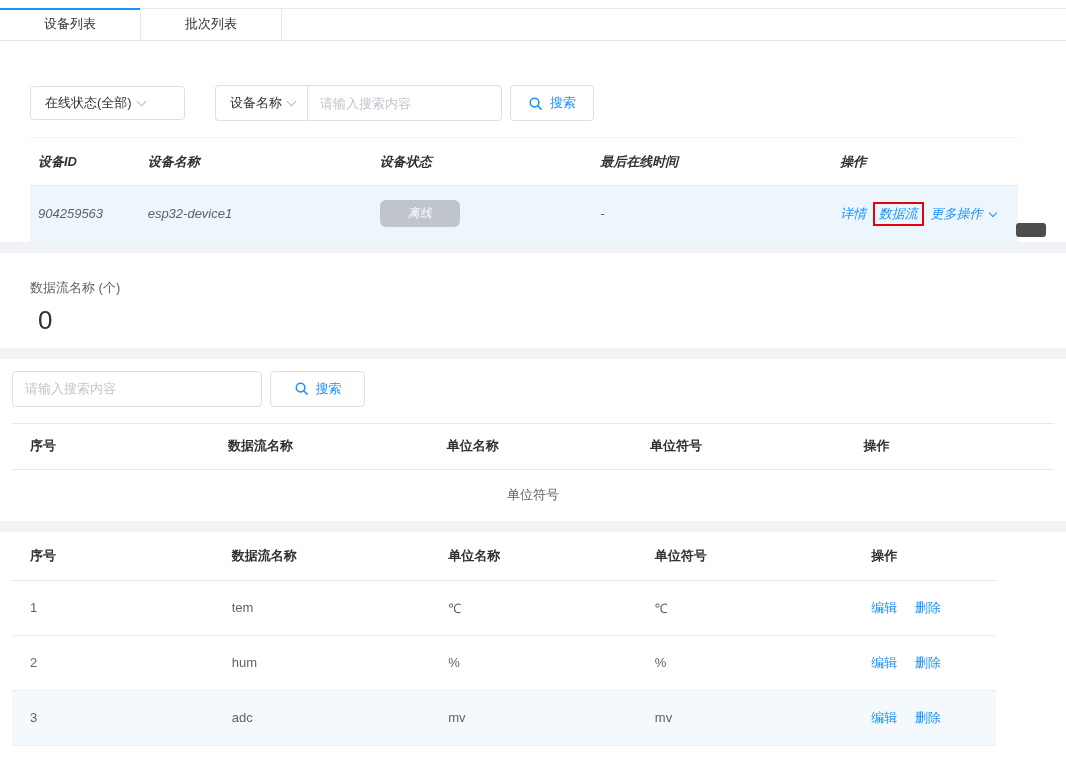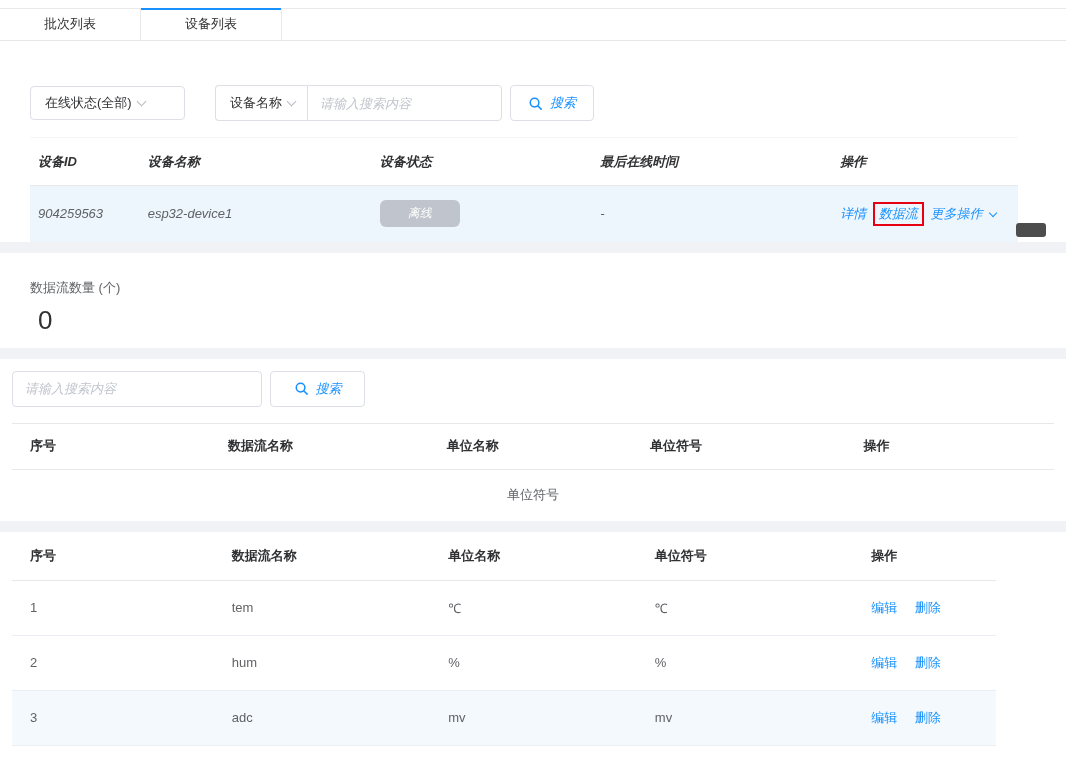--- a/index.html
+++ b/index.html
@@ -30,35 +30,34 @@
     display: flex; align-items: center; 
     padding: 0 10px 0 14px; cursor: pointer; color: #303133;
   }
   .status-select { width: 155px; }
   .input-group { display: flex; margin-left: 30px; }
   .select-prefix { width: 92px; height: 36px; border-radius: 4px 0 0 4px; border-right: none; }
   .text-input {
     height: 36px; border: 1px solid #dcdfe6; border-radius: 0 4px 4px 0;
     padding: 0 12px; width: 195px; font-size: 13px; color: #303133; outline: none;
     font-family: inherit;
-    font-style: italic;
   }
   .text-input::placeholder { color: #c0c4cc; }
   .chev {
     display: inline-block; width: 7px; height: 7px;
     border-right: 1.4px solid #b6bcc6; border-bottom: 1.4px solid #b6bcc6;
     transform: rotate(45deg); margin-bottom: 3px; margin-left: 6px;
   }
   .btn {
     display: inline-flex; align-items: center; justify-content: center; gap: 7px;
     background: #fff; cursor: pointer; font-family: inherit;
   }
   .search-btn {
     margin-left: 8px; width: 84px; height: 36px;
-    border: 1px solid #dcdfe6; border-radius: 4px; color: #1890ff; font-size: 13px; font-style: italic;
+    border: 1px solid #dcdfe6; border-radius: 4px; color: #1890ff; font-size: 13px;
   }
 
   .tbl { border-collapse: collapse; table-layout: fixed; }
   .tbl th { font-weight: 700; font-size: 13px; color: #303133; text-align: left; }
   .devices-tbl { width: calc(100% - 78px); margin: 16px 0 0 30px; font-style: italic; }
   .devices-tbl th { height: 48px; padding: 0 8px; border-top: 1px solid #f5f5f5; border-bottom: 1px solid #e8e8e8; }
   .devices-tbl td { height: 56px; padding: 0 8px; color: #606266; }
   .device-row { background: #eef6fd; }
   .badge {
     display: inline-block; background: #c0c4cc; color: #fff; font-size: 12px;
@@ -93,22 +92,22 @@
   .row-highlight { background: #f3f9fd; }
   .ops .lnk { margin-right: 14px; }
 </style>
 </head>
 <body>
 
 <div class="page">
 
   <section class="card card-devices">
     <div class="tabbar">
+      <div class="tab active">设备列表</div>
       <div class="tab">批次列表</div>
-      <div class="tab active">设备列表</div>
     </div>
 
     <div class="filters">
       <div class="select status-select">
         <span>在线状态(全部)</span>
         <i class="chev"></i>
       </div>
       <div class="input-group">
         <div class="select select-prefix">
           <span>设备名称</span>
@@ -162,21 +161,21 @@
           </td>
         </tr>
       </tbody>
     </table>
     <div class="scroll-thumb"></div>
   </section>
 
   <div class="gap"></div>
 
   <section class="card card-summary">
-    <div class="count-label">数据流数量 (个)</div>
+    <div class="count-label">数据流名称 (个)</div>
     <div class="count-value">0</div>
   </section>
 
   <div class="gap"></div>
 
   <section class="card card-search-table">
     <div class="search-row">
       <input class="text-input standalone" placeholder="请输入搜索内容" style="">
       <button class="btn search-btn wide">
         <svg width="15" height="15" viewBox="0 0 16 16">

